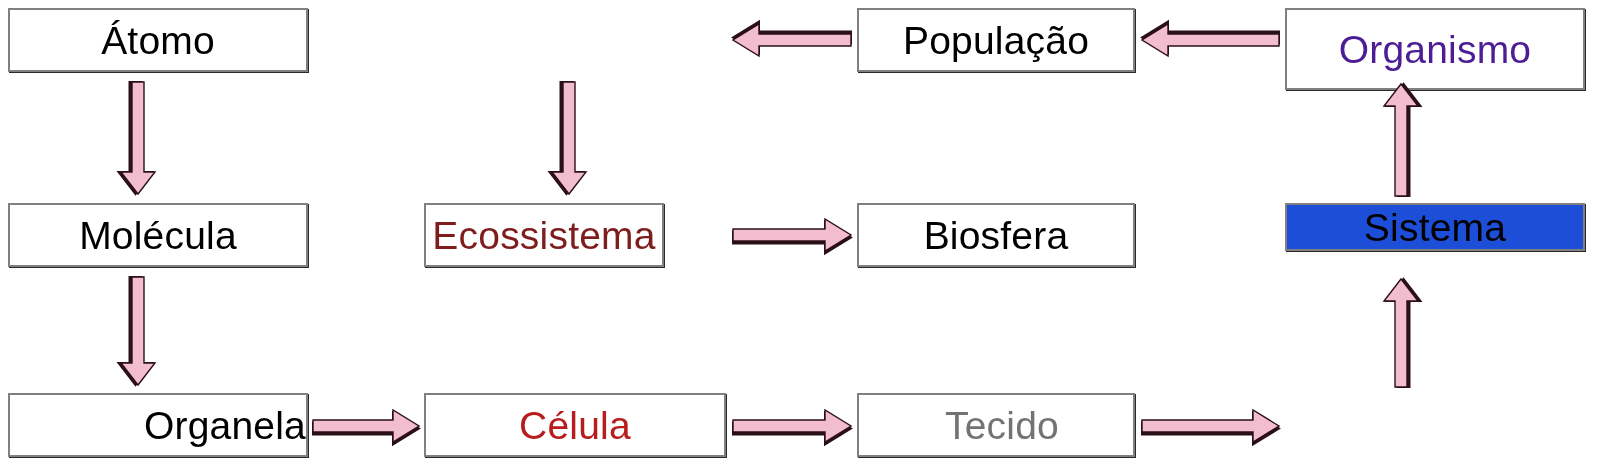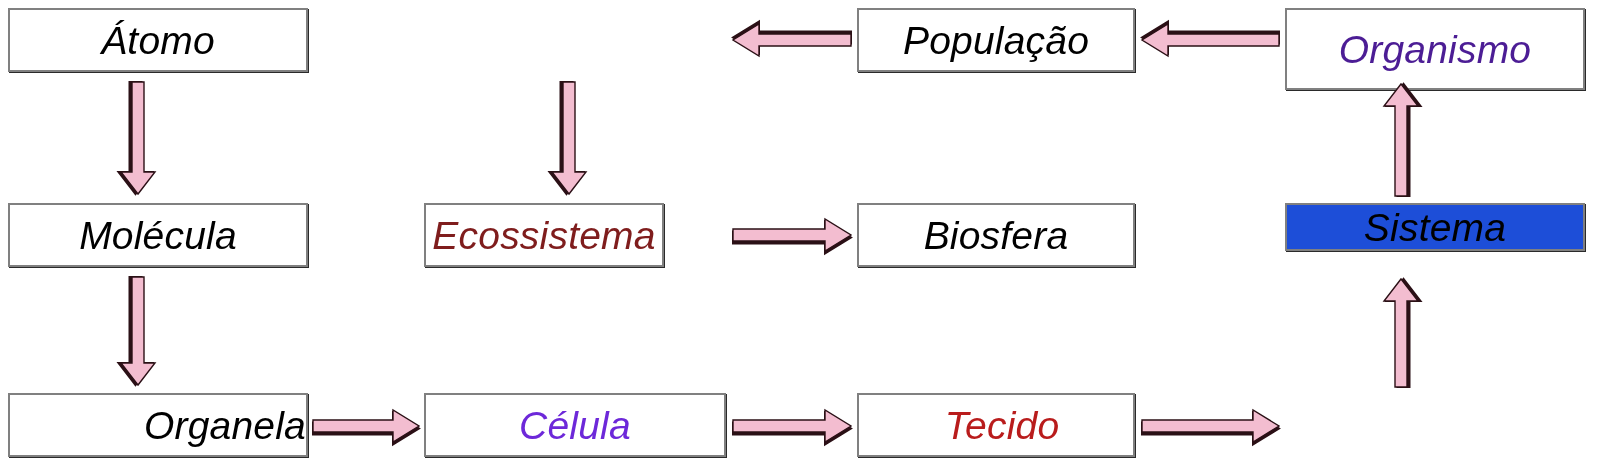--- a/index.html
+++ b/index.html
@@ -1,19 +1,19 @@
 <!DOCTYPE html>
 <html><head>
 <meta charset="utf-8">
 <style>
   html,body{margin:0;padding:0;background:#ffffff;}
   body{width:1603px;height:465px;position:relative;overflow:hidden;
        font-family:"Liberation Sans","DejaVu Sans",sans-serif;}
 
-  .canvas{position:absolute;left:0;top:0;width:1603px;height:465px;font-style:italic;}
+  .canvas{position:absolute;left:0;top:0;width:1603px;height:465px;}
 
   .node{position:absolute;background:#ffffff;
         border:2px solid #808080;
         box-shadow:1px 1px 0 0 #2a2a2a;
         display:flex;align-items:center;justify-content:center;
         color:#000000;font-size:39px;line-height:1;letter-spacing:0.2px;
         white-space:nowrap;box-sizing:border-box;}
 
   .arrow{position:absolute;}
   .arrow svg{display:block;overflow:visible;}
@@ -39,24 +39,24 @@
     </div>
     <div class="node" style="left: 857px; top: 203px; width: 278px; height: 64px; background: rgb(255, 255, 255); border-color: rgb(128, 128, 128); color: rgb(0, 0, 0); box-shadow: rgb(42, 42, 42) 1px 1px 0px 0px;">
       <span>Biosfera</span>
     </div>
     <div class="node" style="left: 1285px; top: 203px; width: 300px; height: 48px; background: #1d4ed8; border-color: rgb(128, 128, 128); color: rgb(0, 0, 0); box-shadow: rgb(42, 42, 42) 1px 1px 0px 0px;">
       <span>Sistema</span>
     </div>
     <div class="node" style="left: 8px; top: 393px; width: 300px; height: 64px; background: rgb(255, 255, 255); border-color: rgb(128, 128, 128); color: rgb(0, 0, 0); box-shadow: rgb(42, 42, 42) 1px 1px 0px 0px; justify-content: flex-end;">
       <span>Organela</span>
     </div>
-    <div class="node" style="left: 424px; top: 393px; width: 302px; height: 64px; background: rgb(255, 255, 255); border-color: rgb(128, 128, 128); color: #6d28d9; box-shadow: rgb(42, 42, 42) 1px 1px 0px 0px;">
+    <div class="node" style="left: 424px; top: 393px; width: 302px; height: 64px; background: rgb(255, 255, 255); border-color: rgb(128, 128, 128); color: #b91c1c; box-shadow: rgb(42, 42, 42) 1px 1px 0px 0px;">
       <span>Célula</span>
     </div>
-    <div class="node" style="left: 857px; top: 393px; width: 278px; height: 64px; background: rgb(255, 255, 255); border-color: rgb(128, 128, 128); color: #b91c1c; box-shadow: rgb(42, 42, 42) 1px 1px 0px 0px; padding-left: 12px;">
+    <div class="node" style="left: 857px; top: 393px; width: 278px; height: 64px; background: rgb(255, 255, 255); border-color: rgb(128, 128, 128); color: #737373; box-shadow: rgb(42, 42, 42) 1px 1px 0px 0px; padding-left: 12px;">
       <span>Tecido</span>
     </div>
     <div class="arrow" style="left: 121px; top: 82px; width: 34px; height: 112px;">
       <svg width="34" height="112" viewBox="0 0 34 112">
         <path d="M 11 0 L 23 0 L 23 90
             L 34 90 L 17 112 L 0 90
             L 11 90 Z" fill="#2b1016" stroke="#2b1016" stroke-width="2" stroke-linejoin="miter" transform="translate(-2.5,0)"></path>
         <path d="M 11 0 L 23 0 L 23 90
             L 34 90 L 17 112 L 0 90
             L 11 90 Z" fill="#f3bdd0" stroke="#2b1016" stroke-width="1.4" stroke-linejoin="miter"></path>

